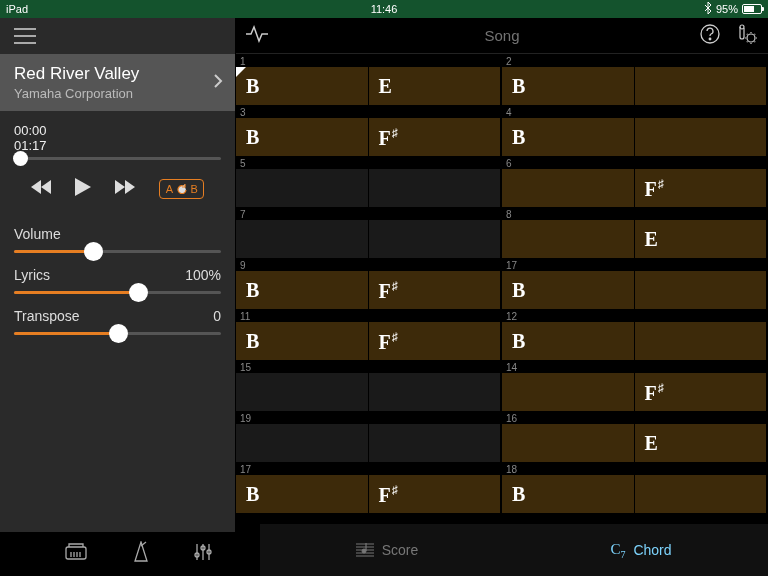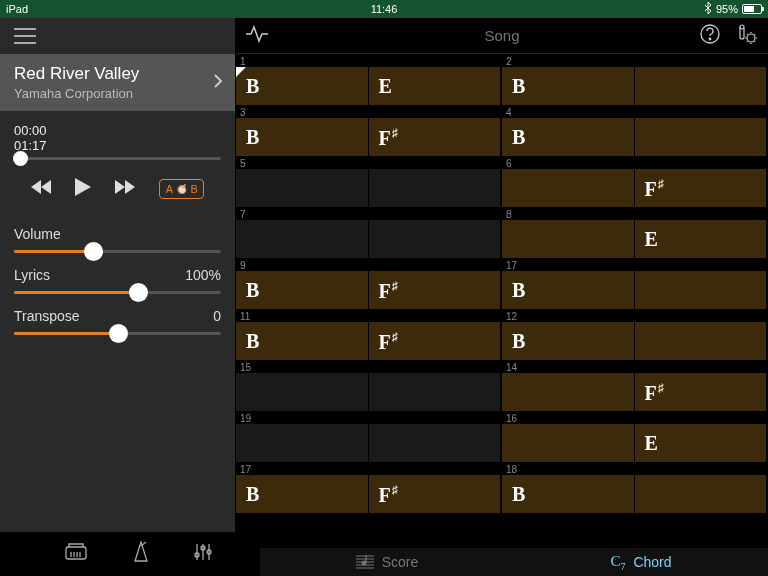--- a/index.html
+++ b/index.html
@@ -57,21 +57,21 @@
   .bar-label { flex: 1; font-size: 10px; color: #888; padding: 2px 4px 0 4px; height: 13px; }
   .bar-cells { display: flex; height: 38px; }
   .bar-cell { flex: 1; display: flex; position: relative; }
   .half { flex: 1; background: #3d2a0a; border-right: 1px solid #000; position: relative; display: flex; align-items: center; padding-left: 10px; }
   .half.dark { background: #1a1a1a; }
   .half:last-child { border-right: 2px solid #000; }
   .chord { color: #fff; font-family: Georgia, 'Times New Roman', serif; font-weight: bold; font-size: 20px; line-height: 1; }
   .chord sup { font-size: 12px; vertical-align: super; margin-left: 1px; font-family: sans-serif; font-weight: normal; }
   .playhead-mark { position: absolute; top: 0; left: 0; width: 0; height: 0; border-top: 10px solid #fff; border-right: 10px solid transparent; }
 
-  .main-bottom { height: 28px; background: #111; display: flex; margin-left: 24px; }
+  .main-bottom { height: 52px; background: #111; display: flex; margin-left: 24px; }
   .mb-btn { flex: 1; display: flex; align-items: center; justify-content: center; gap: 8px; color: #777; font-size: 14px; }
   .mb-btn.active { color: #7dd3fc; }
   .c7 { font-family: Georgia, serif; font-size: 15px; }
   .c7 sub { font-size: 10px; }
 </style>
 </head>
 <body>
 
 <div class="root">
 

